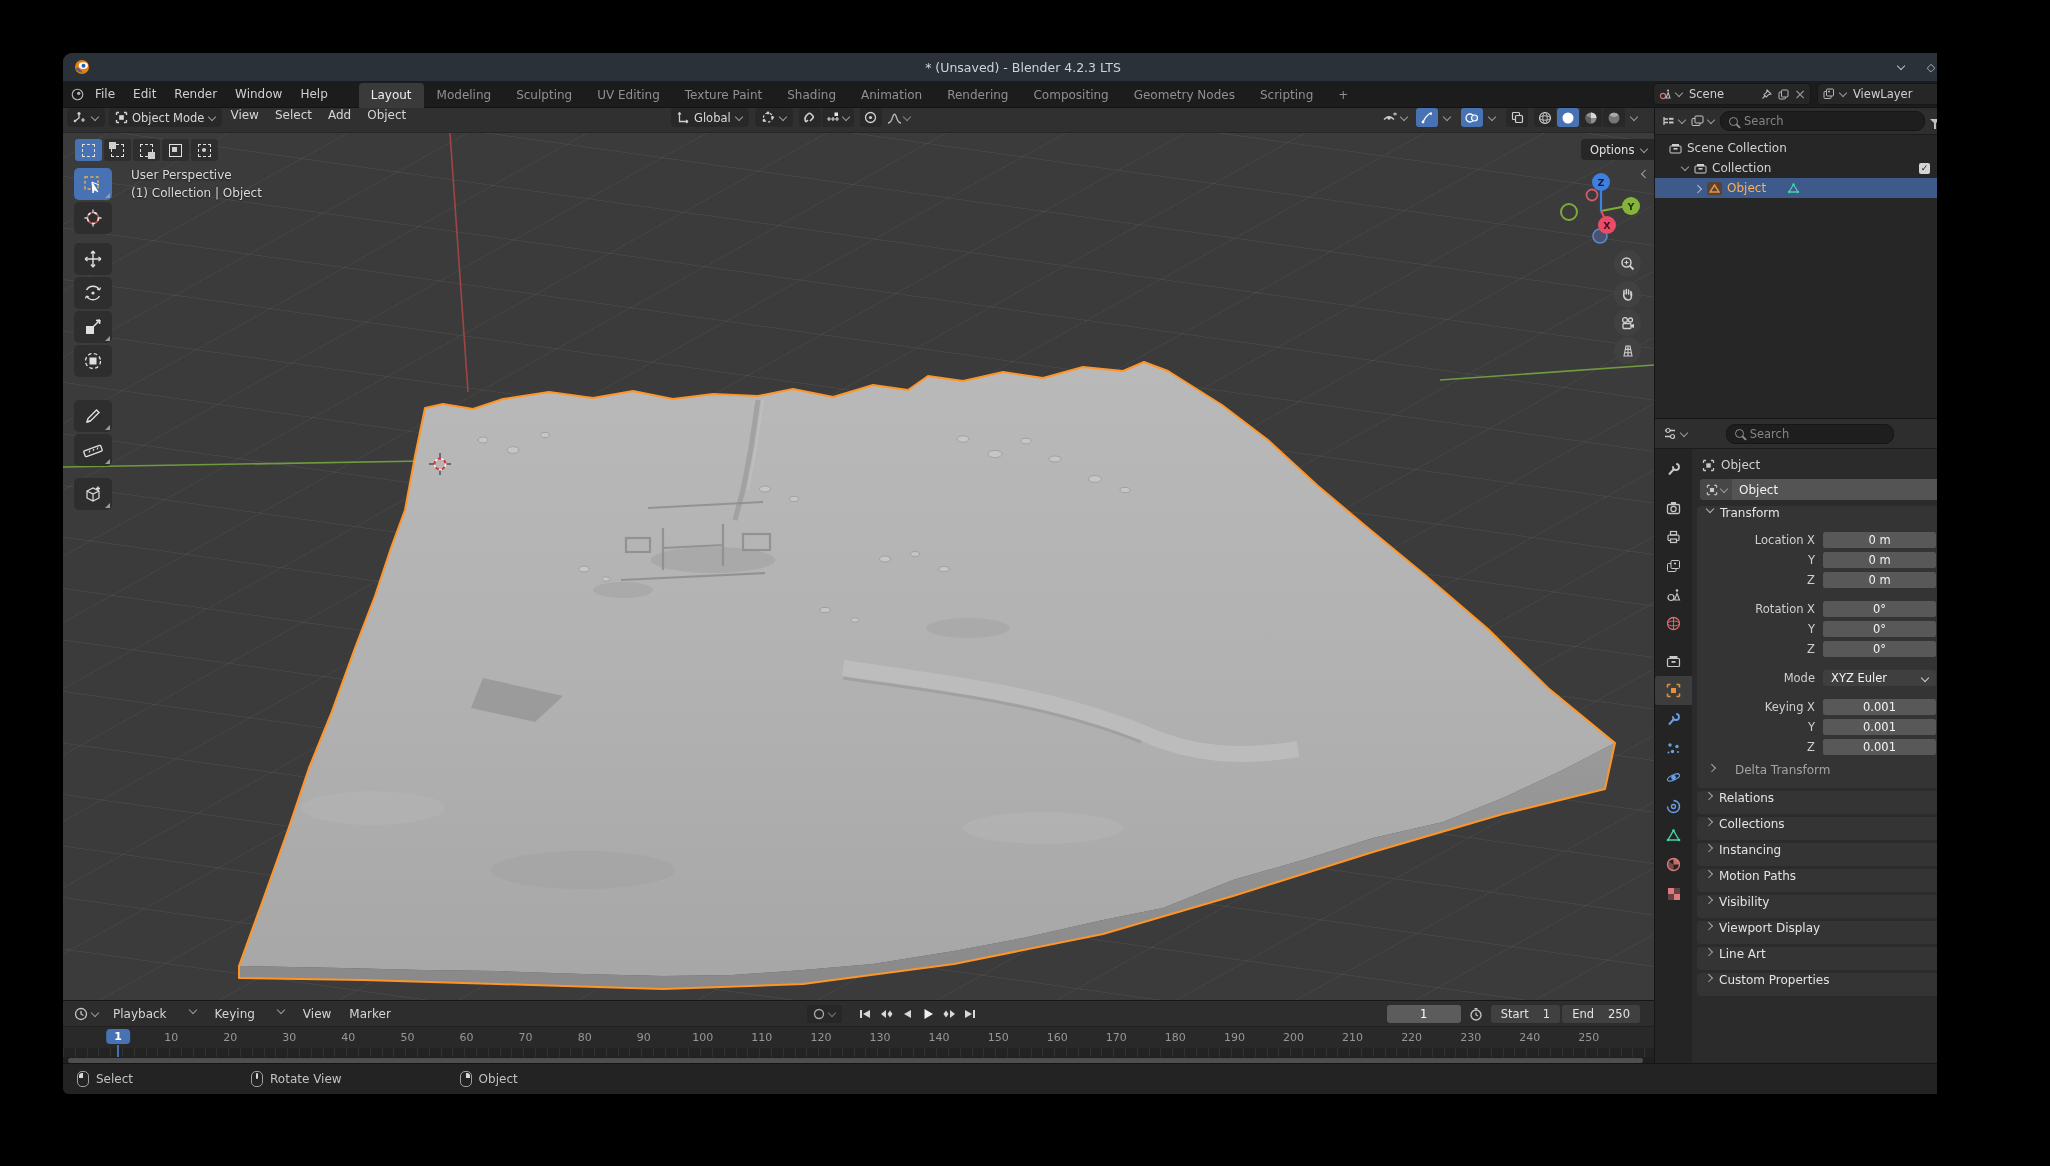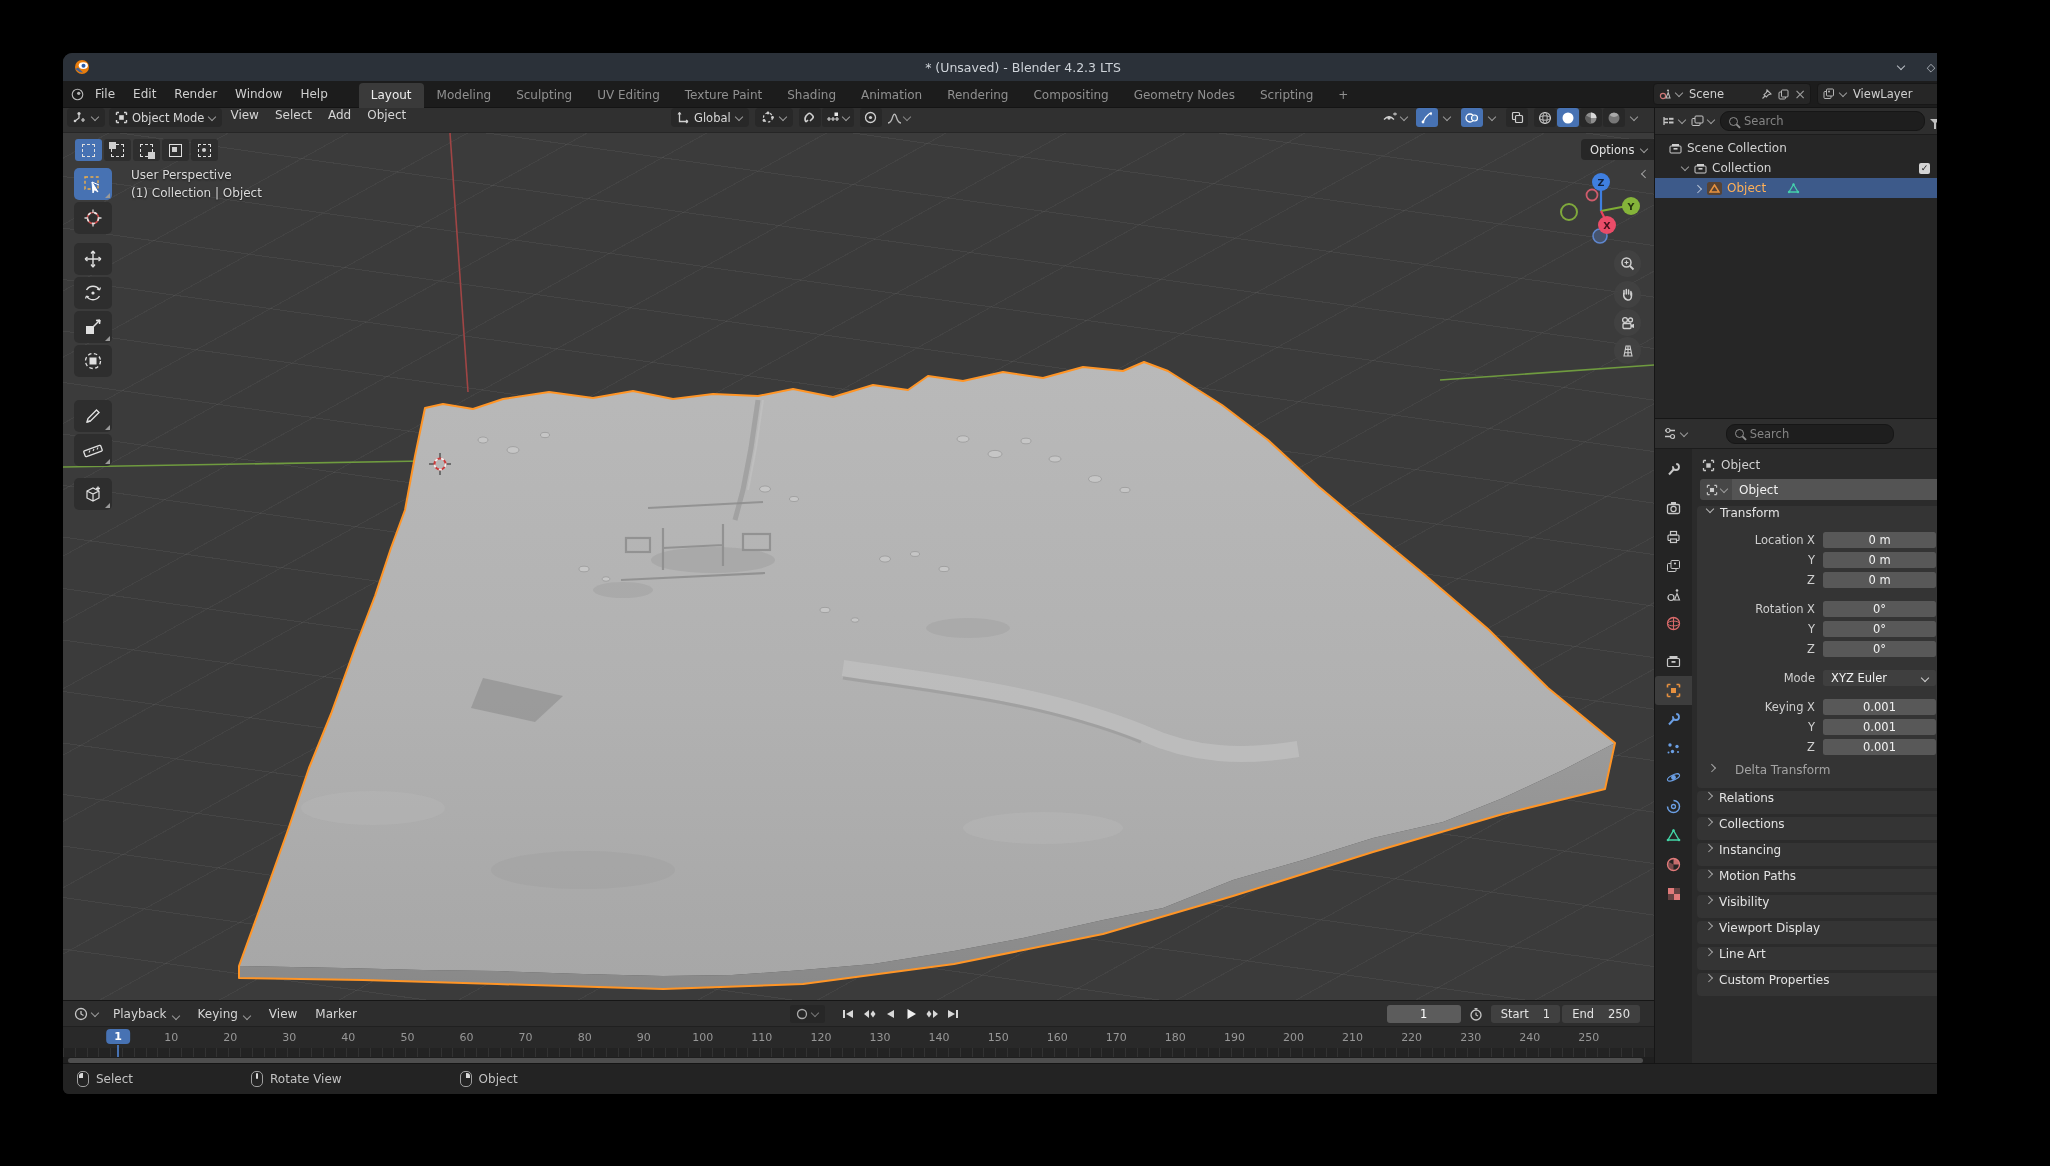--- a/index.html
+++ b/index.html
@@ -91,21 +91,21 @@
   .lockc{width:20px;display:flex;justify-content:center;flex:none;}
   .lock{width:9px;height:7px;border:1px solid #a8a8a8;border-radius:1.5px;position:relative;margin-top:4px;}
   .lock::before{content:"";position:absolute;left:4px;top:-5px;width:5px;height:4px;border:1px solid #a8a8a8;border-bottom:none;border-radius:3px 3px 0 0;}
   .dotc{width:14px;display:flex;justify-content:center;flex:none;}
   .adot{width:4px;height:4px;border-radius:50%;background:#c8c8c8;}
   .grp-gap{height:8px;}
   .subpanel-hdr{display:flex;align-items:flex-start;gap:19px;height:20px;padding-left:12px;color:#a3a3a3;font-size:12px;}
   
   .timeline{position:absolute;left:0;top:947px;width:1591px;height:63px;background:#2b2b2b;border-top:1px solid #161616;box-sizing:border-box;}
   .tl-header{height:26px;background:#2d2d2d;display:flex;align-items:center;padding:0 6px;border-bottom:1px solid #202020;box-sizing:border-box;}
-  .tl-menu{color:#d5d5d5;font-size:12px;padding:0 9px;display:flex;align-items:flex-end;gap:5px;}
+  .tl-menu{color:#d5d5d5;font-size:12px;padding:0 9px;display:flex;align-items:flex-start;gap:22px;}
   .play-cluster{display:flex;align-items:center;gap:2px;}
   .pbtn{width:19px;height:17px;display:flex;align-items:center;justify-content:center;}
   .tl-right{display:flex;align-items:center;gap:8px;padding-right:8px;}
   .frame-field{width:74px;height:18px;background:#5c5c5c;border-radius:3px;color:#fff;font-size:11.5px;display:flex;align-items:center;justify-content:center;}
   .se-group{display:flex;gap:2px;}
   .se-cell{height:18px;background:#404040;border-radius:3px;display:flex;align-items:center;gap:14px;padding:0 10px;color:#e3e3e3;font-size:11.5px;}
   .ruler{position:absolute;left:0;top:26px;width:100%;height:21px;background:#292929;}
   .ruler-num{position:absolute;top:4px;transform:translateX(-50%);color:#979797;font-size:11px;}
   .cur-frame{position:absolute;top:2px;left:55px;transform:translateX(-50%);background:#4772b3;color:#fff;font-size:11px;font-weight:bold;border-radius:4px;padding:1px 8px;z-index:2;}
   .tickstrip{position:absolute;left:0;top:47px;width:100%;height:9px;background:#232323;

